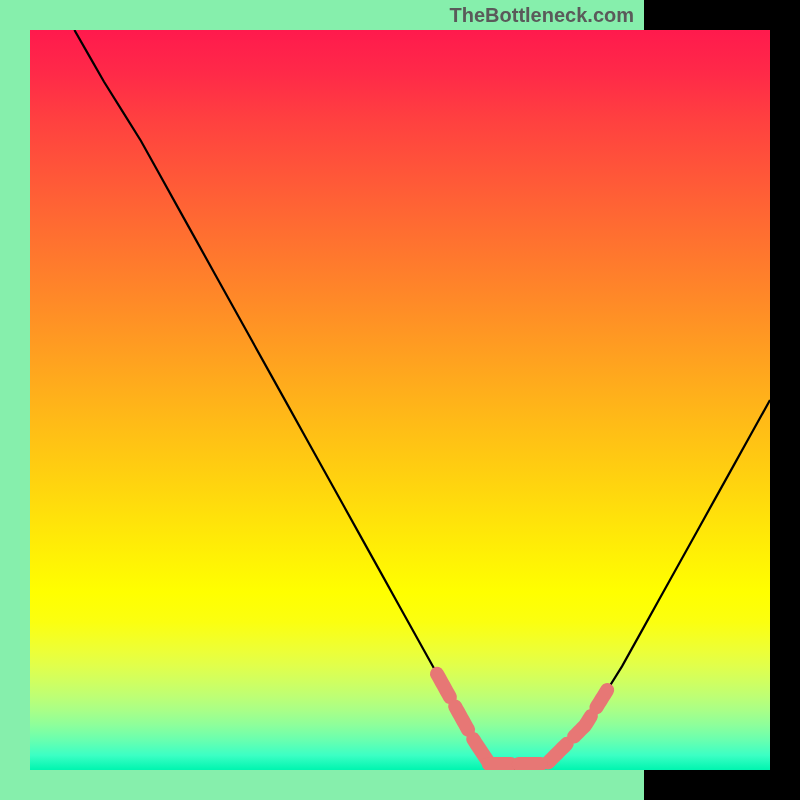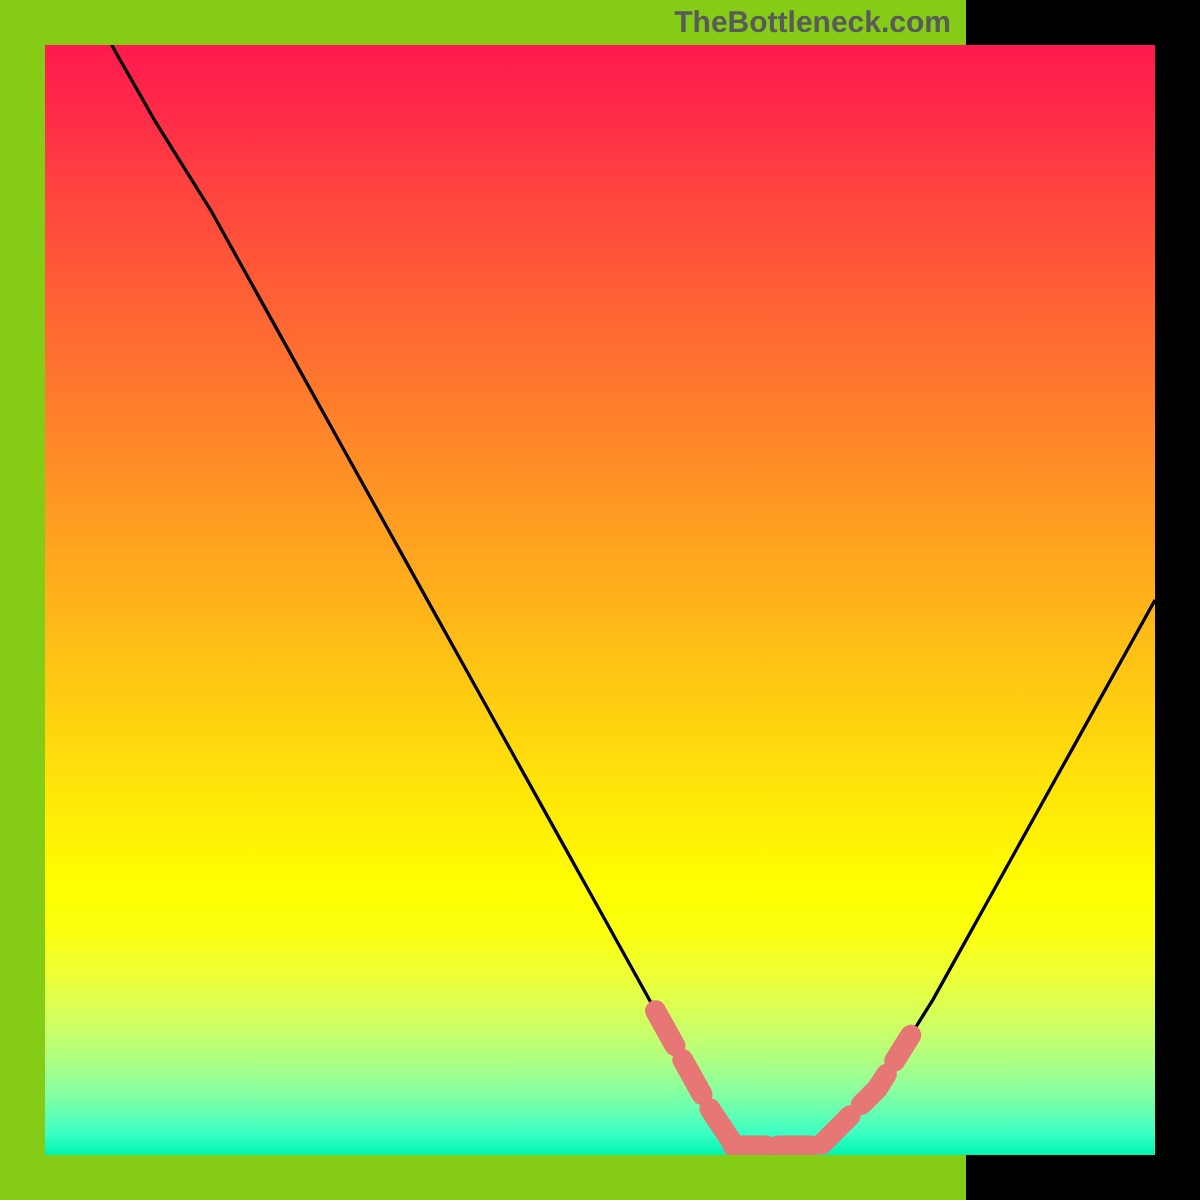--- a/index.html
+++ b/index.html
@@ -1,17 +1,17 @@
 <!DOCTYPE html>
 <html><head>
 <meta charset="utf-8">
 <style>
   * { margin: 0; padding: 0; box-sizing: border-box; }
   html, body { width: 800px; height: 800px; background: #000; overflow: hidden; }
-  .container { position: relative; width: 644px; height: 800px; background: #84cc16; }
+  .container { position: relative; width: 644px; height: 800px; background: #86efac; }
   .watermark {
     position: absolute;
     top: 4px;
     right: 10px;
     font-family: Arial, sans-serif;
     font-size: 20px;
     font-weight: bold;
     color: #5a5a5a;
     z-index: 10;
   }

